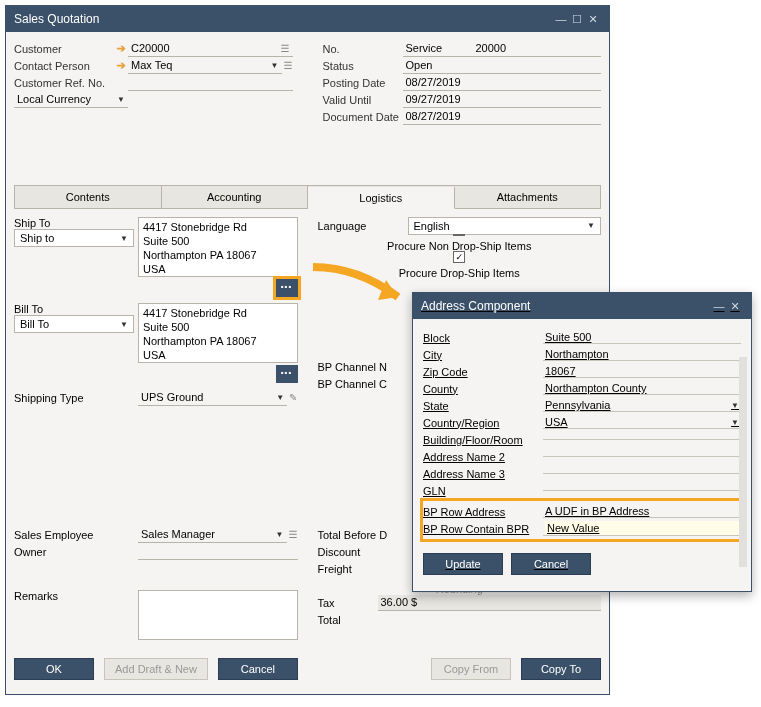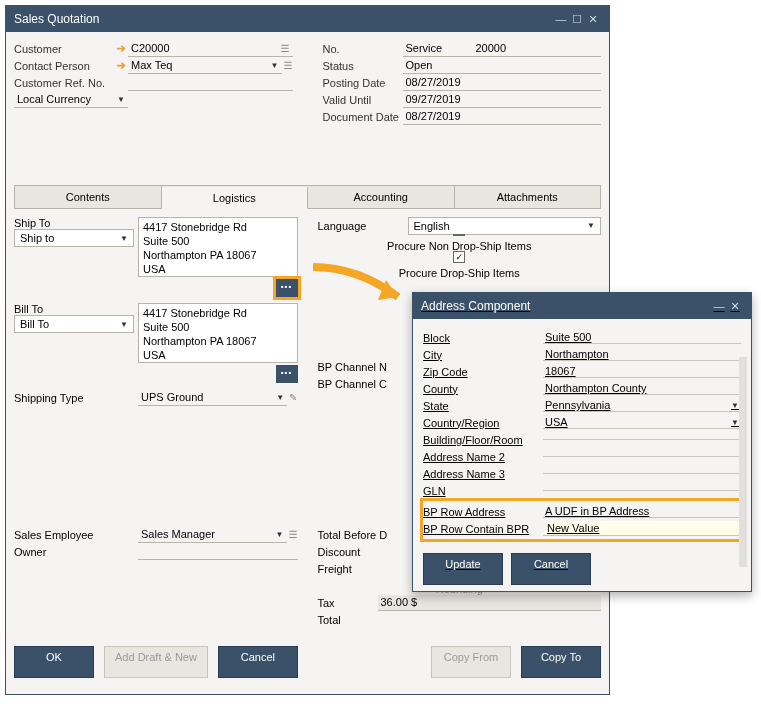--- a/index.html
+++ b/index.html
@@ -23,21 +23,21 @@
   .addr-area { display:flex; gap:4px; align-items:flex-start; }
   .addr-left { width:120px; }
   .addr-box { flex:1; border:1px solid #b8b4ab; background:#fff; padding:2px 4px; font-size:11px; line-height:14px; height:60px; }
   .ellipsis-btn { width:22px; height:18px; background:#3a5169; color:#fff; text-align:center; line-height:16px; cursor:pointer; font-weight:bold; letter-spacing:1px; font-size:8px; }
   .ellipsis-highlight { outline:3px solid #f5a623; }
   .sel { border:1px solid #b8b4ab; background:#fff; height:18px; display:flex; align-items:center; padding:0 5px; width:100%;gap:20px; }
   .chk { display:flex; align-items:center; gap:4px; height:17px;flex-direction:column; }
   .chk .box { width:12px; height:12px; border:1px solid #666; background:#fff; display:flex; align-items:center; justify-content:center; font-size:9px; }
   .pencil { color:#888; font-size:10px; margin-left:2px; }
   .btnbar { display:flex; gap:10px; padding:10px 8px; }
-  .btn { min-width:80px; height:32px; border:1px solid #2a3d52; background:#3a5169; color:#fff; text-align:center; line-height:20px; cursor:pointer; padding:0 10px; }
+  .btn { min-width:80px; height:22px; border:1px solid #2a3d52; background:#3a5169; color:#fff; text-align:center; line-height:20px; cursor:pointer; padding:0 10px; }
   .btn.dim { background:#e8e6e1; color:#999; border-color:#c8c4bb; }
   .spacer { flex:1; }
   .dialog { top:292px; left:412px; width:340px; height:300px; z-index:10; box-shadow:0 4px 10px rgba(0,0,0,0.3);text-decoration:underline; }
   .dlg-body { padding:10px; position:relative; }
   .dlg-row { display:flex; height:17px; align-items:center; }
   .dlg-row .dl { width:120px; }
   .dlg-row .dv { flex:1; border-bottom:1px solid #c8c4bb; padding:0 2px; display:flex; align-items:center; }
   .highlight-box { outline:3px solid #f5a623; padding:2px 0; }
   .arrow-svg { position:absolute; top:262px; left:308px; z-index:5; pointer-events:none; }
   .scroll-track { position:absolute; right:4px; top:38px; width:8px; height:210px; background:#e2e0dc; }
@@ -119,22 +119,22 @@
             <span class="label" style="width:80px;">Document Date</span>
             <div class="field" style="flex:1;">
               <span>08/27/2019</span>
             </div>
           </div>
       </div>
     </div>
 
     <div class="tabbar" style="margin-top:60px;">
       <div class="tab">Contents</div>
+      <div class="tab">Accounting</div>
       <div class="tab active">Logistics</div>
-      <div class="tab">Accounting</div>
       <div class="tab" style="border-right:none;">Attachments</div>
     </div>
 
     <div style="padding-top:8px;">
       <div class="cols">
         <div class="col" style="max-width:300px;">
 
           <div class="addr-area">
             <div class="addr-left">
               <div>Ship To</div>
@@ -207,20 +207,24 @@
               <span>Sales Manager</span>
               <span class="dropdown-arrow">▼</span>
             </div>
             <span class="pencil">☰</span>
           </div>
         <div class="row">
             <span style="width:124px;">Owner</span>
             <div class="field" style="flex:1;"></div>
           </div>
         <div style="height:30px;"></div>
+        <div style="display:flex;">
+            <span style="width:124px;">Remarks</span>
+            <div style="flex:1;height:50px;border:1px solid #b8b4ab;background:#fff;"></div>
+          </div>
       </div>
       <div class="col" style="padding-left:20px;">
         <div class="row">
             <span style="flex:1;">Total Before D</span>
           </div>
         <div class="row">
             <span style="flex:1;">Discount</span>
           </div>
         <div class="row">
             <span style="flex:1;">Freight</span>

